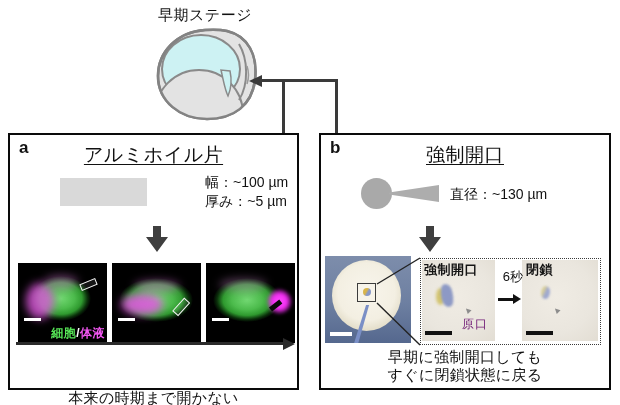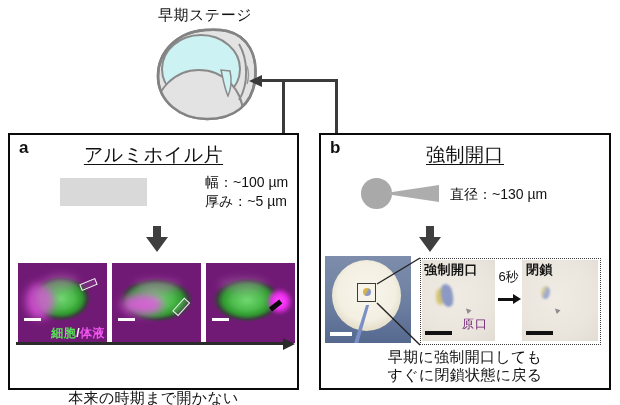--- a/index.html
+++ b/index.html
@@ -22,21 +22,21 @@
   .panel-tag{left:9px;top:3px;font-size:17px;font-weight:bold;}
   .panel-title{left:0;top:7px;width:100%;text-align:center;font-size:19px;text-decoration:underline;text-underline-offset:3px;letter-spacing:.5px;}
   .cap{left:0;width:100%;text-align:center;font-size:15px;letter-spacing:.3px;}
 
   
   .foil-rect{left:50px;top:43px;width:87px;height:28px;background:#d9d9d9;}
   .spec{left:153px;top:38px;font-size:14px;line-height:19px;margin-left:42px;}
   .down-arrow-a{left:136px;top:91px;}
   .down-arrow-b{left:98px;top:91px;}
 
-  .micro{top:128px;width:89px;height:80px;background:#701a75;overflow:hidden;position:absolute;}
+  .micro{top:128px;width:89px;height:80px;background:#000000;overflow:hidden;position:absolute;}
   .egg{position:absolute;border-radius:50%;background:radial-gradient(closest-side,#72d872 0%,#4cbb4c 45%,#2f9a2f 70%,rgba(20,90,20,.55) 88%,rgba(0,20,0,0) 100%);}
   .mag{position:absolute;border-radius:50%;filter:blur(4px);}
   .blob{position:absolute;border-radius:45% 55% 50% 50%;background:radial-gradient(closest-side,#ff4cff 0%,#f02cf0 55%,rgba(200,20,200,0) 100%);filter:blur(1.5px);}
   .notch{position:absolute;background:#0a0a0a;}
   .foilmark{position:absolute;border:1.3px solid #f2f2f2;background:rgba(255,255,255,.08);}
   .sbw{position:absolute;left:6px;top:55px;width:17px;height:3px;background:#fff;}
   .legend{position:absolute;right:2px;bottom:1px;font-size:12px;font-weight:bold;letter-spacing:.5px;}
   .lg{color:#57e657;}.lw{color:#fff;}.lm{color:#f056f0;}
 
   .time-arrow-bar{left:6px;top:207px;width:268px;height:2.5px;background:#2b2b2b;}
@@ -66,21 +66,21 @@
   .lbl-closed{left:105px;top:2px;}
   .tear-yellow{position:absolute;left:15px;top:29px;width:9px;height:17px;border-radius:50%;background:#d2c36e;filter:blur(1.5px);}
   .tear-blue{position:absolute;left:20px;top:25px;width:12px;height:23px;border-radius:50% 50% 50% 50%/65% 35% 60% 40%;background:#8d99c5;transform:rotate(-14deg);filter:blur(1px);}
   .spot-b{position:absolute;left:120px;top:27px;width:9px;height:13px;border-radius:50%/60% 40% 60% 40%;background:linear-gradient(115deg,#d9cf9a 30%,#9fa9cf 55%);filter:blur(1px);}
   .ah{position:absolute;font-size:9px;color:#8c8c8c;transform:rotate(-45deg);}
   .ah-a{left:42px;top:46px;}
   .ah-b{left:131px;top:46px;}
   .blasto{position:absolute;left:41px;top:57px;font-size:12px;color:#701a75;letter-spacing:1px;}
   .sbk{position:absolute;top:72px;width:27px;height:4px;background:#111;}
   .sbk-a{left:4px;}.sbk-b{left:105px;}
-  .interval{position:absolute;left:73px;top:9px;width:29px;text-align:center;font-size:13px;color:#111;}
+  .interval{position:absolute;left:73px;top:9px;width:29px;text-align:right;font-size:13px;color:#111;}
   .mini-bar{position:absolute;left:77px;top:39px;width:15px;height:2.6px;background:#111;}
   .mini-head{position:absolute;left:92px;top:35px;width:0;height:0;border-top:5px solid transparent;border-bottom:5px solid transparent;border-left:8px solid #111;}
 </style>
 </head>
 <body>
 
 <div class="canvas">
 
   <div class="abs stage-label">早期ステージ</div>
 

